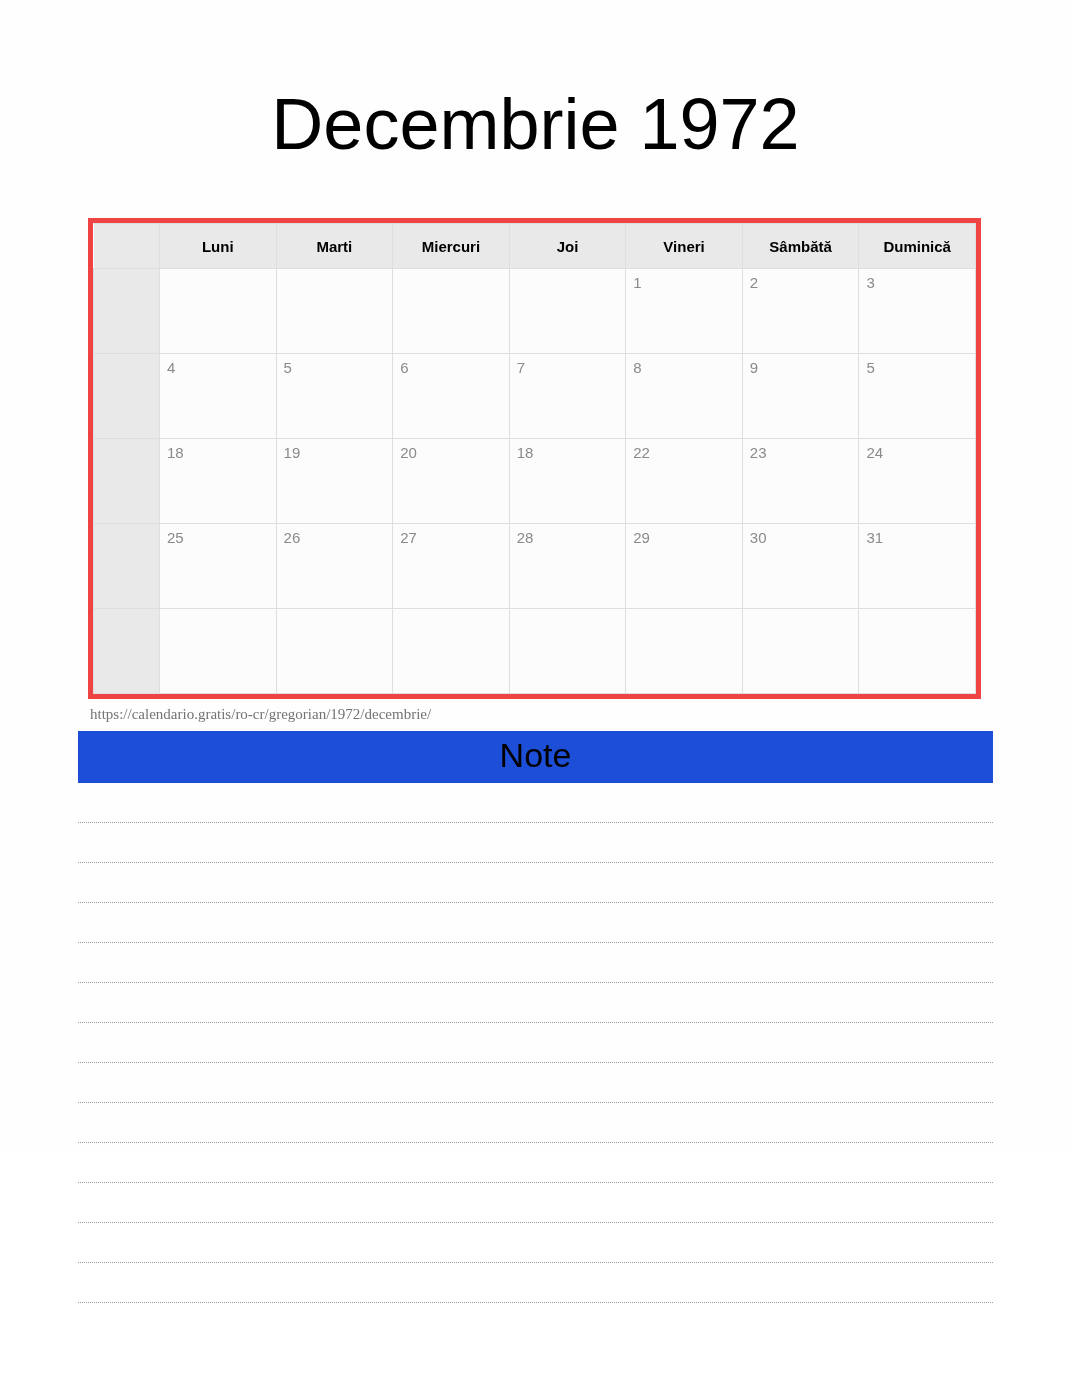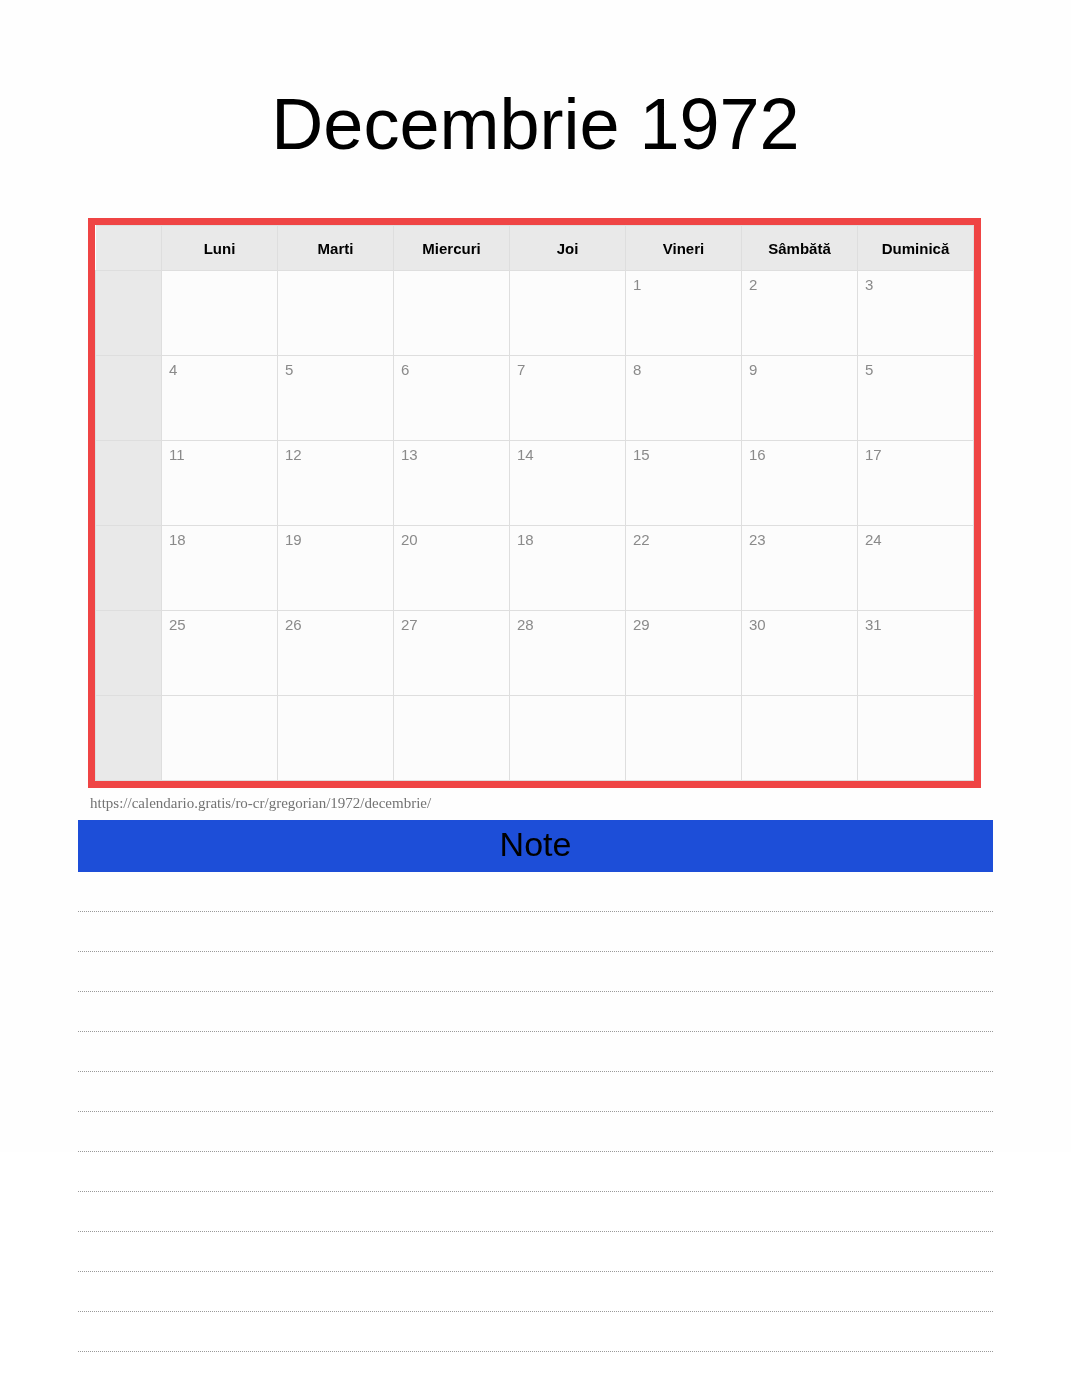--- a/index.html
+++ b/index.html
@@ -31,21 +31,21 @@
     letter-spacing: 0px;
     line-height: 1;
     padding-top: 40px;
     padding-bottom: 10px;
     font-family: "Liberation Sans", sans-serif;
   }
 
   
   .cal-wrap {
     margin: 14px 90px 0 88px;
-    border: 7px solid #ef4444;
+    border: 5px solid #ef4444;
     background: #fff;
   }
   table.cal {
     border-collapse: collapse;
     width: 100%;
     table-layout: fixed;
   }
   table.cal col.weekcol { width: 66px; }
   table.cal th, table.cal td {
     border: 1px solid #dedede;
@@ -187,44 +187,20 @@
           <td class="day">
               <span class="num">9</span>
             </td>
           <td class="day">
               <span class="num">5</span>
             </td>
         </tr>
         <tr>
           <td class="weekcell"></td>
           <td class="day">
-              <span class="num">11</span>
-            </td>
-          <td class="day">
-              <span class="num">12</span>
-            </td>
-          <td class="day">
-              <span class="num">13</span>
-            </td>
-          <td class="day">
-              <span class="num">14</span>
-            </td>
-          <td class="day">
-              <span class="num">15</span>
-            </td>
-          <td class="day">
-              <span class="num">16</span>
-            </td>
-          <td class="day">
-              <span class="num">17</span>
-            </td>
-        </tr>
-        <tr>
-          <td class="weekcell"></td>
-          <td class="day">
               <span class="num">18</span>
             </td>
           <td class="day">
               <span class="num">19</span>
             </td>
           <td class="day">
               <span class="num">20</span>
             </td>
           <td class="day">
               <span class="num">18</span>

